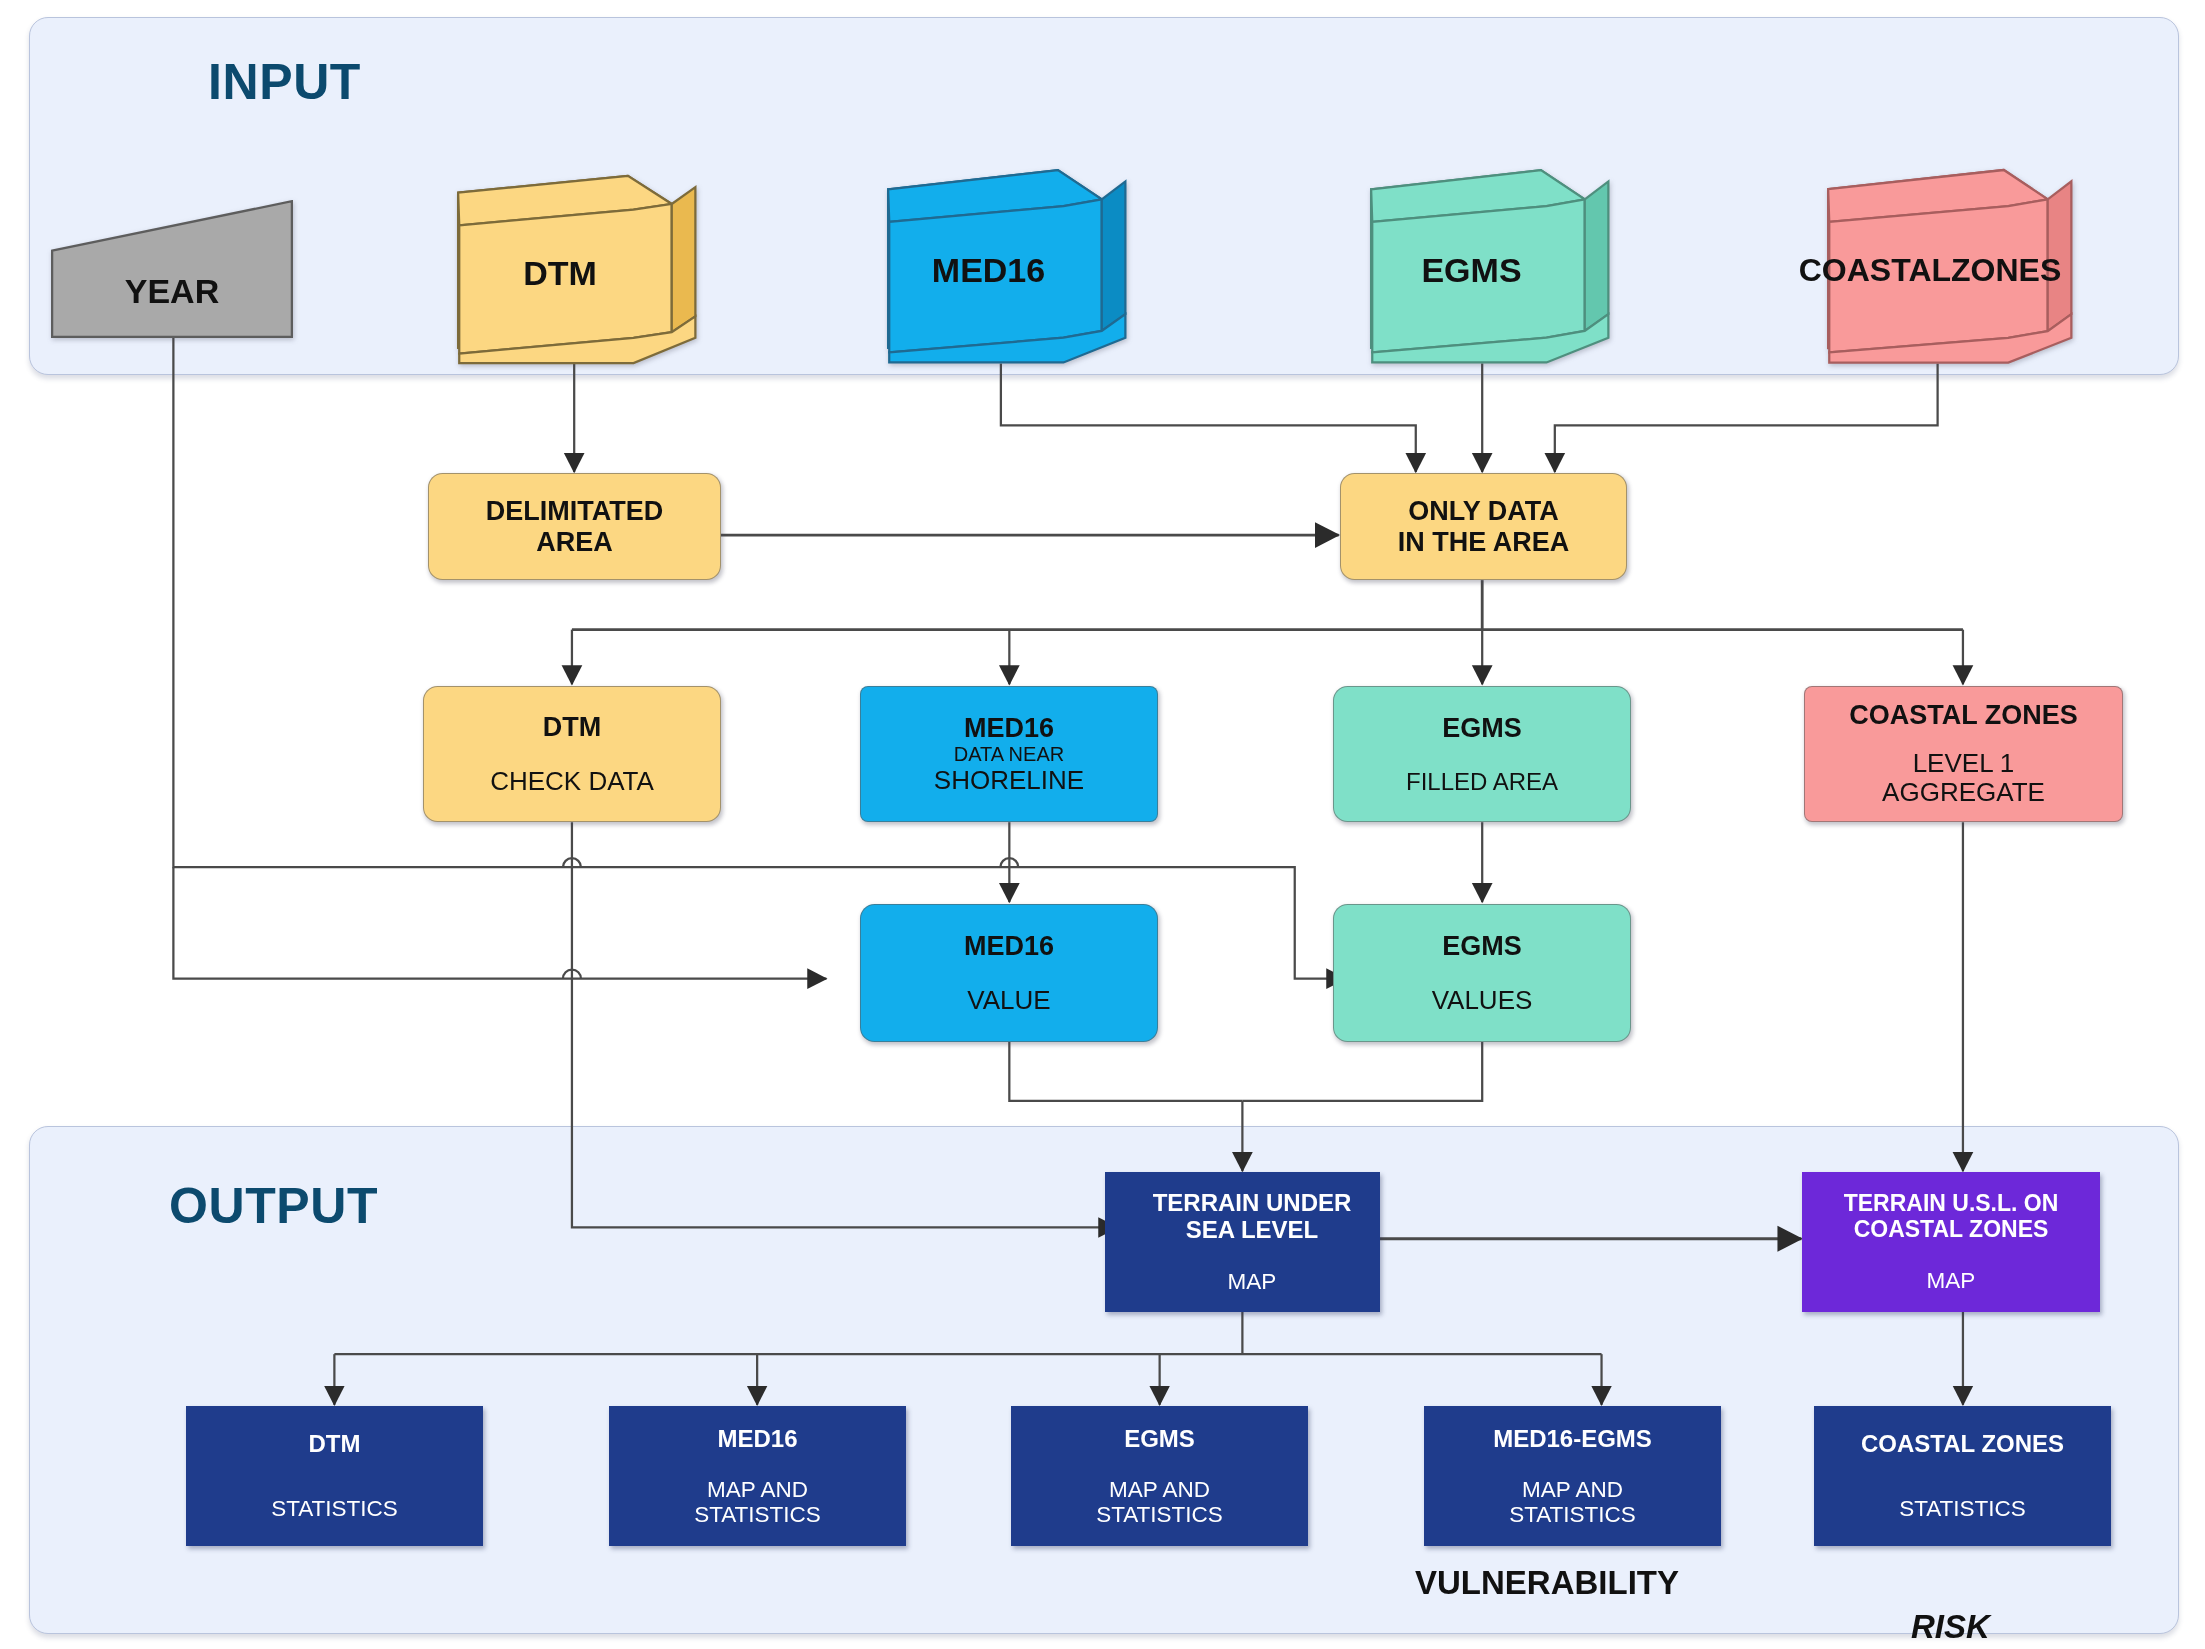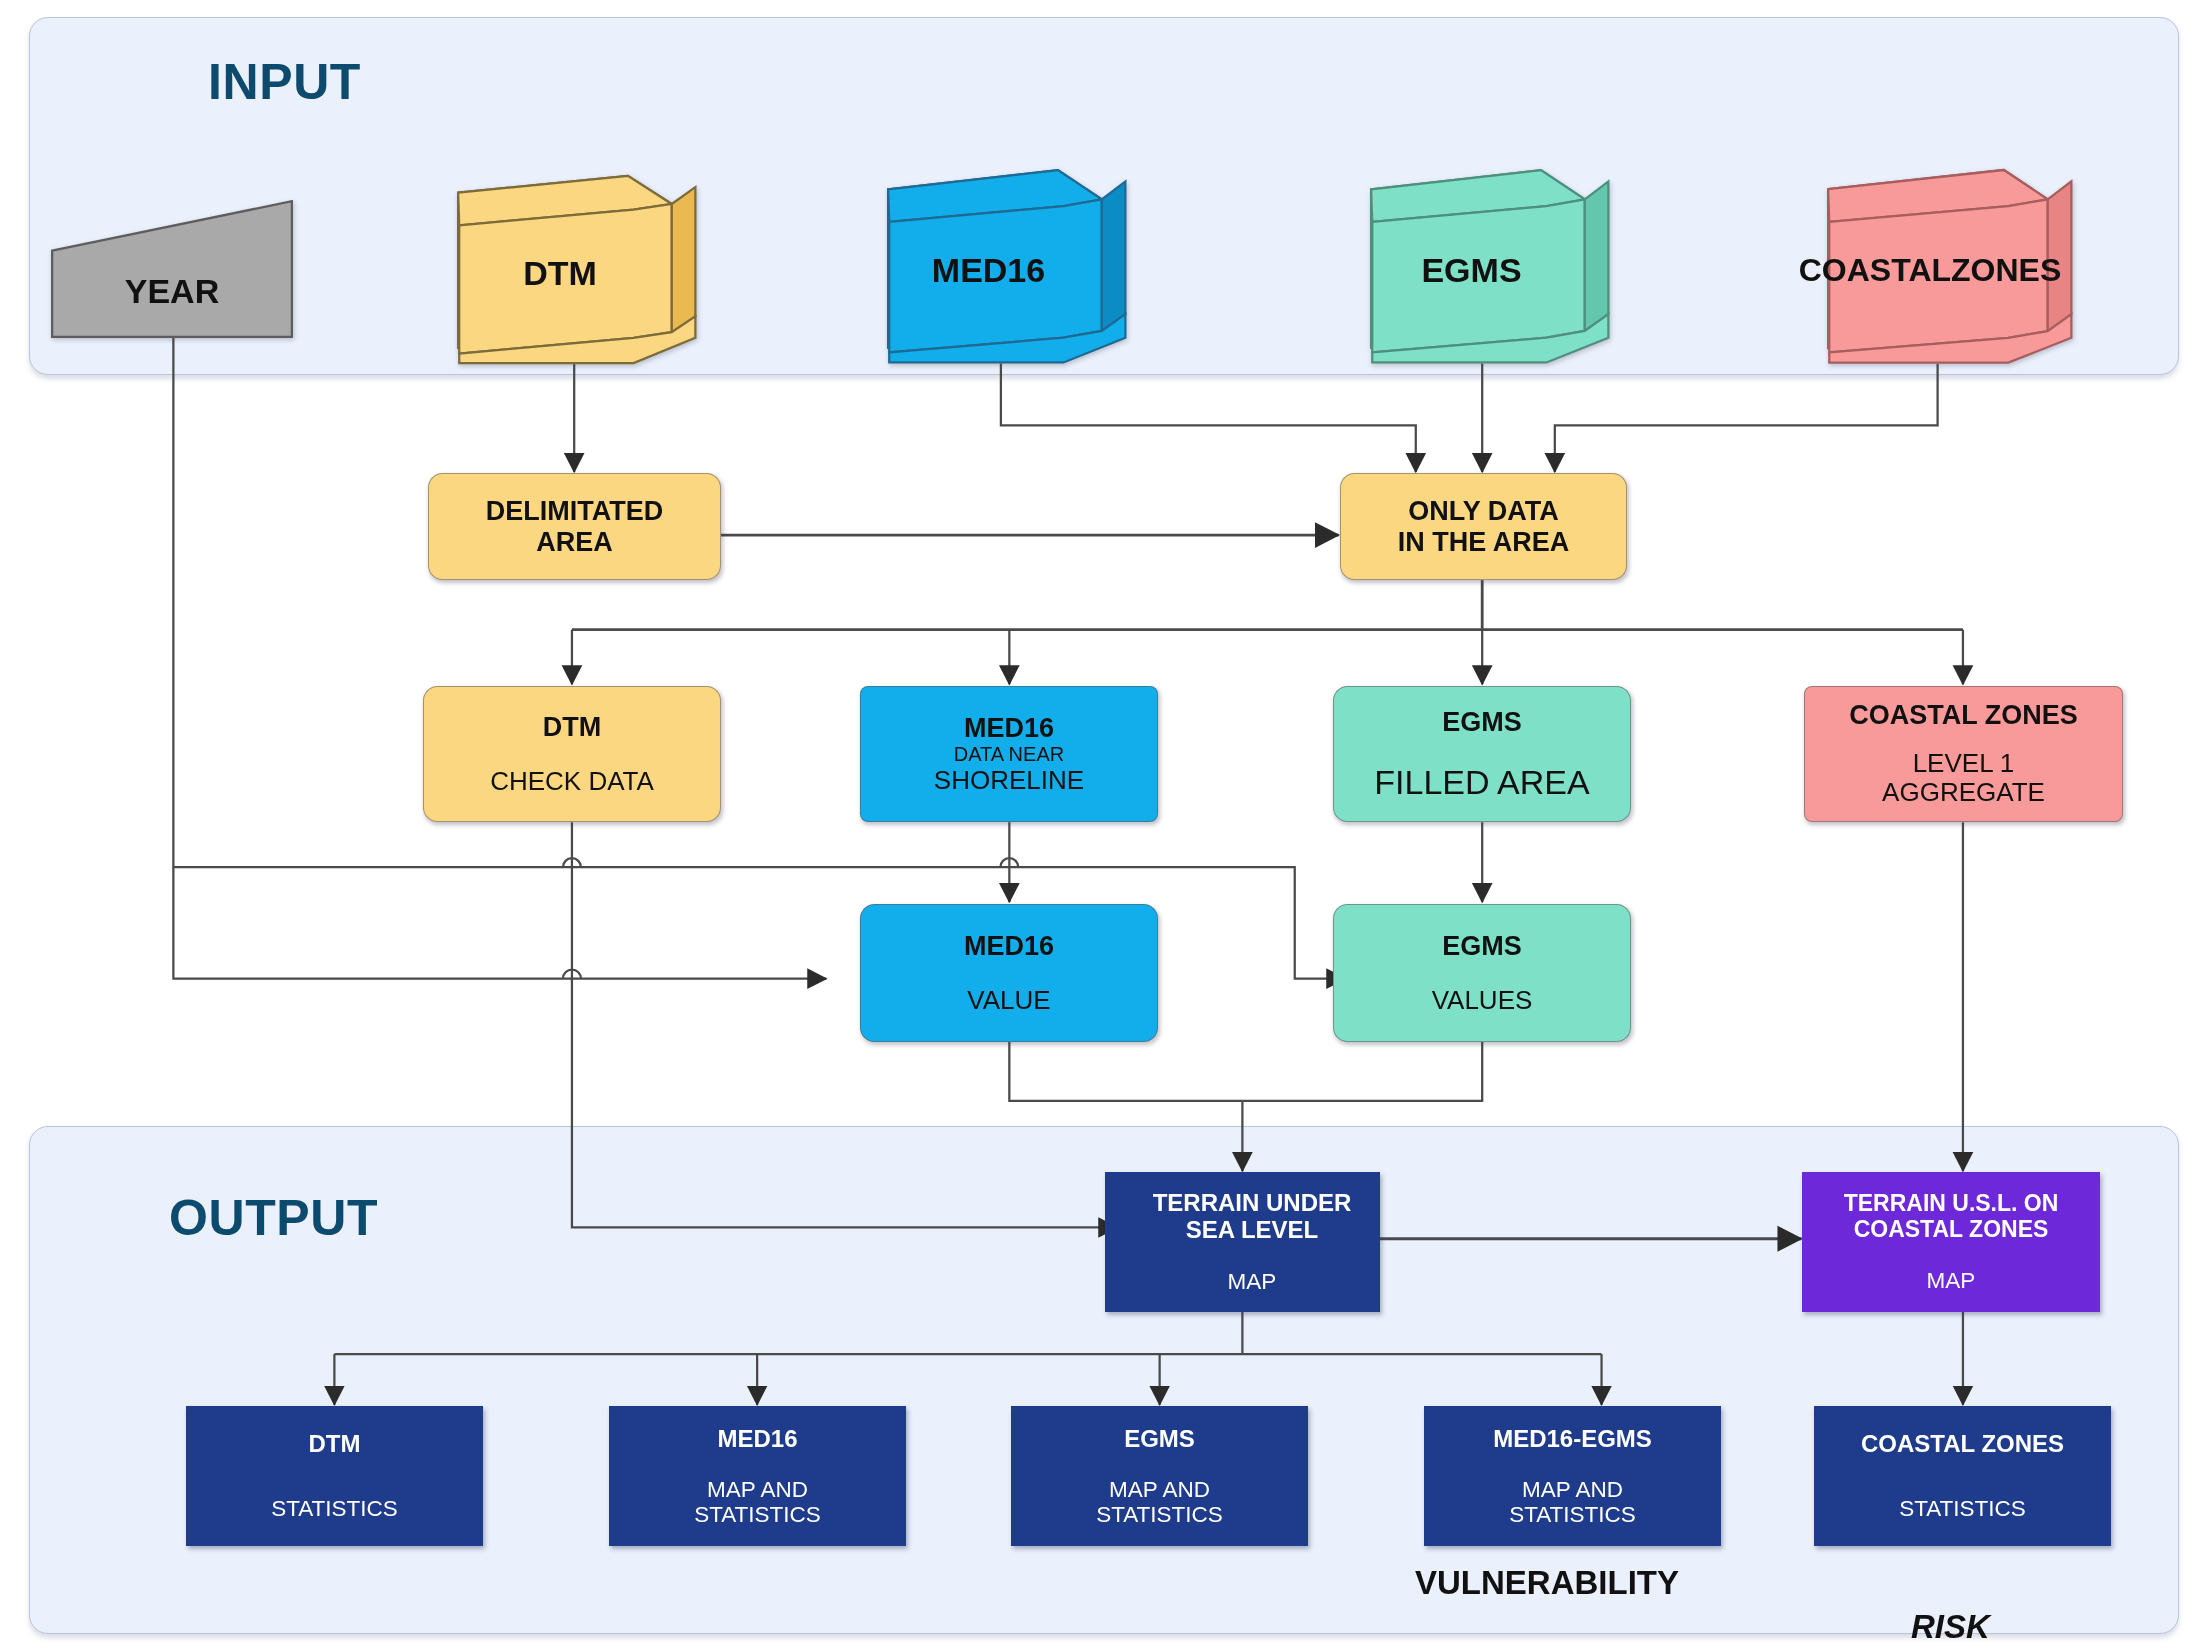--- a/index.html
+++ b/index.html
@@ -74,21 +74,21 @@
 </style>
 </head>
 <body>
 
 <div id="root">
 
   <div class="panel" style="left:29px;top:17px;width:2148px;height:356px;"></div>
   <div class="panel" style="left:29px;top:1126px;width:2148px;height:506px;"></div>
 
   <div class="panel-title" style="left:208px;top:53px;font-size:50px;">INPUT</div>
-  <div class="panel-title" style="left:169px;top:1177px;font-size:50px;margin-top:12px;">OUTPUT</div>
+  <div class="panel-title" style="left:169px;top:1177px;font-size:50px;">OUTPUT</div>
 
   <svg id="wires" viewBox="0 0 3917 2930">
     <defs>
       <marker id="ar" markerWidth="12" markerHeight="12" refX="8.5" refY="5" orient="auto" markerUnits="strokeWidth">
         <path d="M0,0.4 L9,5 L0,9.6 z" fill="#2b2b2b"></path>
       </marker>
     </defs>
 
     <path class="w" d="M1020,645 L1020,838" marker-end="url(#ar)"></path>
 
@@ -215,21 +215,21 @@
   </div>
 
   <div class="node soft" style="left:860px;top:686px;width:298px;height:136px;background:#12aeec;">
     <div class="ttl" style="font-size:27px;">MED16</div>
     <div class="sub" style="font-size:20px;text-align:right;">DATA NEAR</div>
     <div class="sub" style="font-size:26px;">SHORELINE</div>
   </div>
 
   <div class="node rounded" style="left:1333px;top:686px;width:298px;height:136px;background:#7fe0c8;">
     <div class="ttl" style="font-size:27px;margin-bottom:25px;">EGMS</div>
-    <div class="sub" style="font-size:34px;">FILLED AREA</div>
+    <div class="sub" style="font-size:24px;">FILLED AREA</div>
   </div>
 
   <div class="node soft" style="left:1804px;top:686px;width:319px;height:136px;background:#f99a9a;">
     <div class="ttl" style="font-size:27px;margin-bottom:18px;">COASTAL ZONES</div>
     <div class="sub" style="font-size:26px;">LEVEL 1</div>
     <div class="sub" style="font-size:26px;">AGGREGATE</div>
   </div>
 
   <div class="node rounded" style="left:860px;top:904px;width:298px;height:138px;background:#12aeec;">
     <div class="ttl" style="font-size:27px;margin-bottom:25px;">MED16</div>

